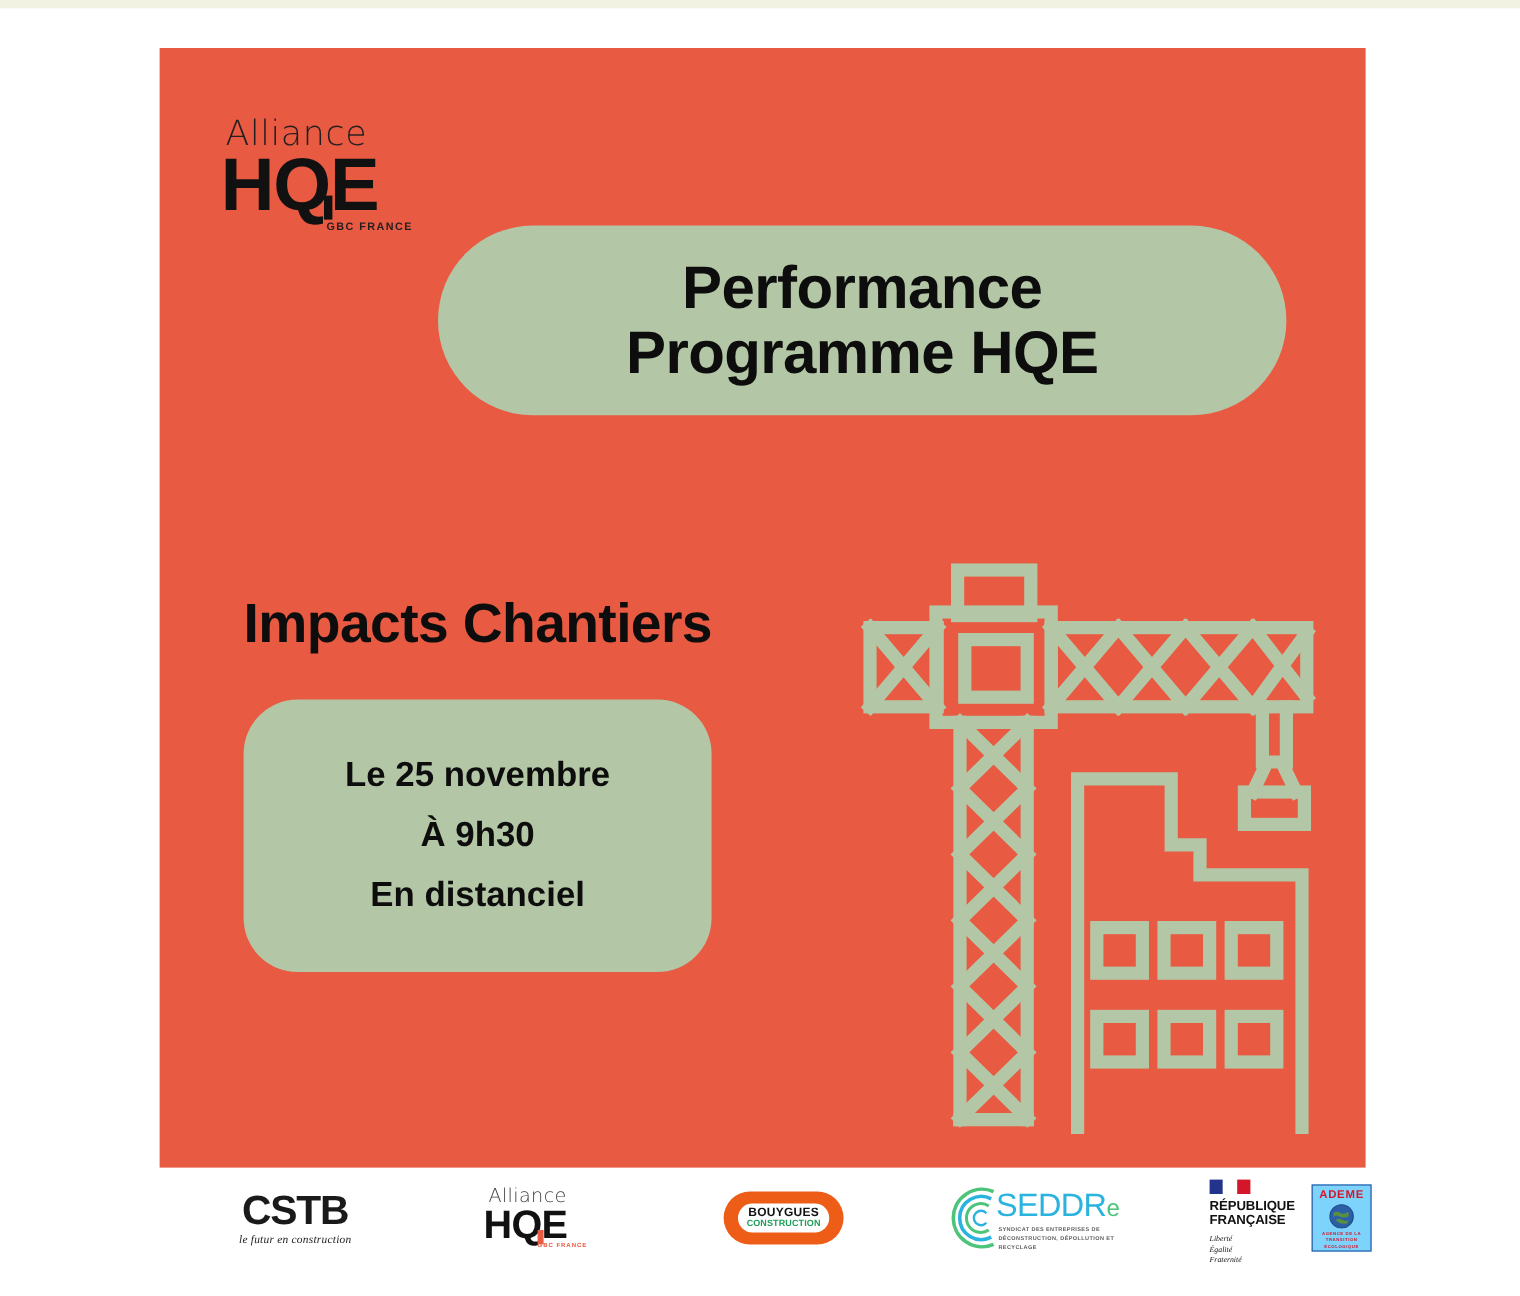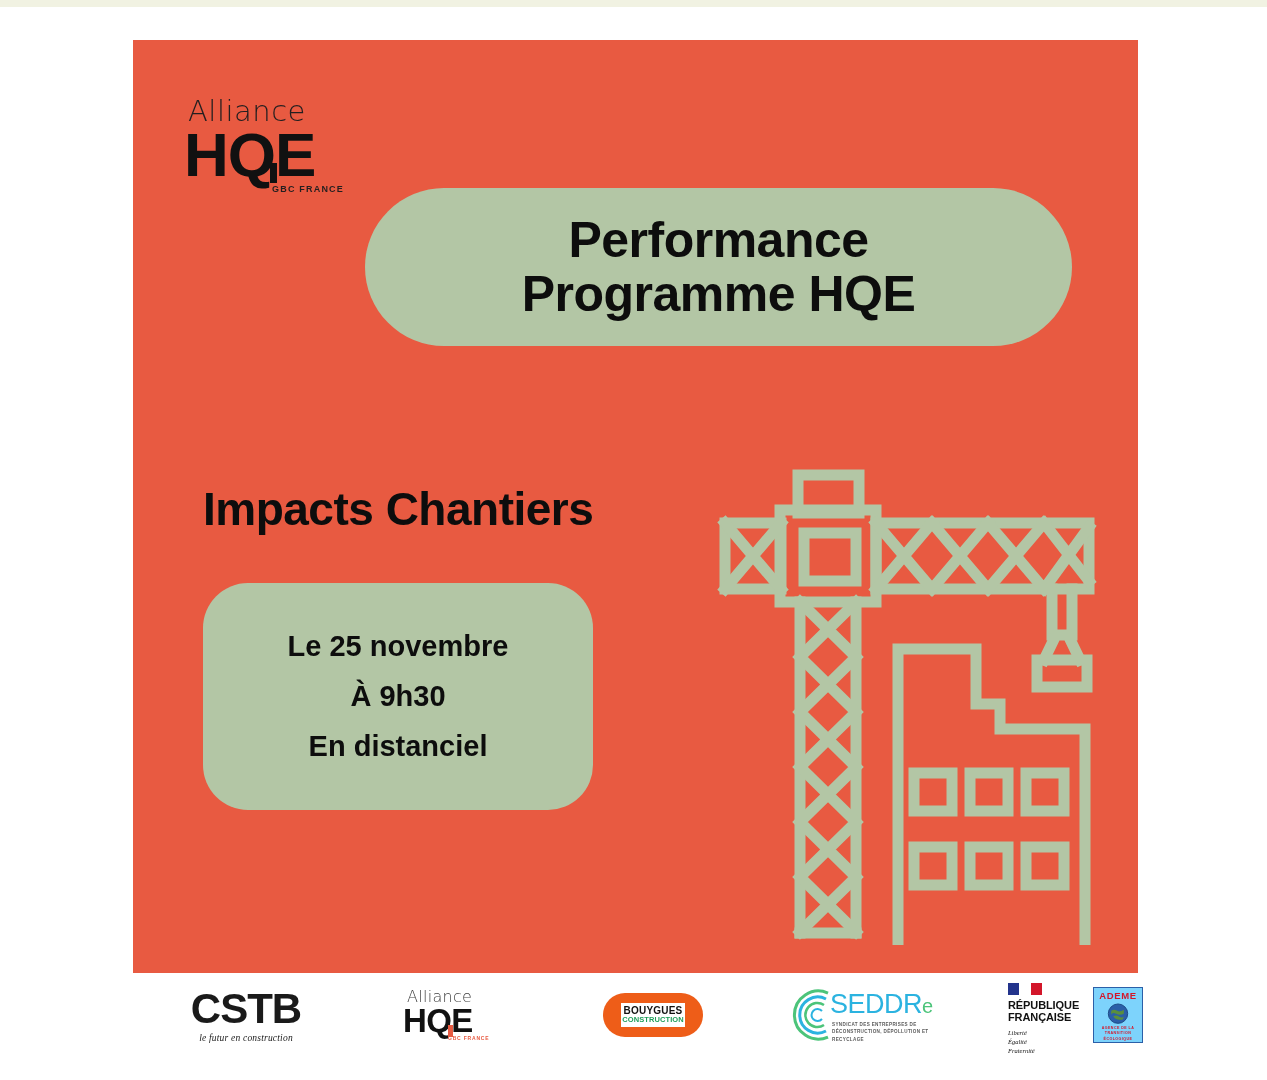--- a/index.html
+++ b/index.html
@@ -103,21 +103,21 @@
     font-weight: 700;
     line-height: 1.08;
     text-align: center;
     letter-spacing: -0.5px;
   }
 
   
   .section-heading {
     position: absolute;
     left: 70px;
-    top: 442px;
+    top: 452px;
     font-size: 46px;
     font-weight: 700;
     color: #0d0d0d;
     letter-spacing: -0.5px;
     white-space: nowrap;
   }
 
   
   .info-pill {
     position: absolute;
@@ -164,21 +164,21 @@
     height: 80px;
     display: flex;
     align-items: center;
     justify-content: center;
   }
 
   
   .slot-cstb { left: 28px; width: 170px; }
   .cstb-wrap { text-align: center; }
   .cstb-word {
-    font-size: 42px;
+    font-size: 34px;
     font-weight: 700;
     color: #1a1a1a;
     letter-spacing: -1px;
     line-height: 1;
     font-family: "Liberation Sans", sans-serif;
   }
   .cstb-tag {
     font-size: 9.5px;
     font-style: italic;
     color: #1a1a1a;
@@ -213,23 +213,23 @@
 
   
   .slot-bouygues { left: 430px; width: 180px; }
   .bouygues-badge {
     width: 100px; height: 44px;
     background: #ee5d18;
     border-radius: 22px;
     display: flex; align-items: center; justify-content: center;
   }
   .bouygues-inner {
-    width: 64px; height: 24px;
+    width: 76px; height: 24px;
     background: #ffffff;
-    border-radius: 0;
+    border-radius: 12px;
     display: flex; flex-direction: column;
     align-items: center; justify-content: center;
     line-height: 1;
   }
   .bouygues-top {
     font-size: 10px; font-weight: 700; color: #111111; letter-spacing: 0.2px;
   }
   .bouygues-bottom {
     font-size: 7.5px; font-weight: 700; color: #1e9e5a; letter-spacing: 0.1px;
   }

